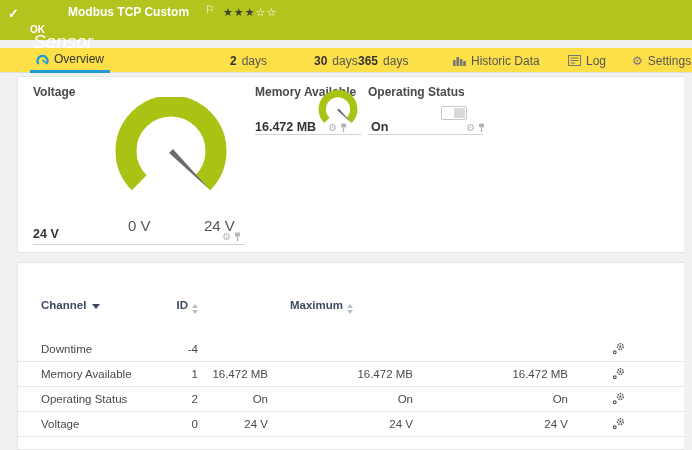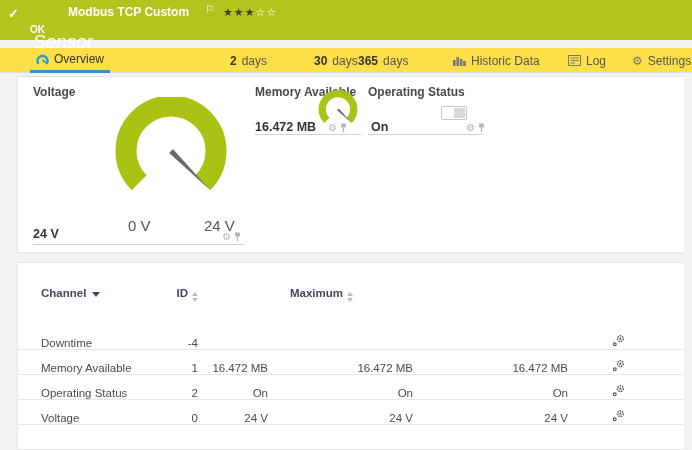--- a/index.html
+++ b/index.html
@@ -46,22 +46,22 @@
   .val-icons { position:absolute; display:flex; align-items:center; gap:3px; }
   .val-icons .gear-glyph { font-size:10px; color:#b5b5b5; cursor:pointer; line-height:1; }
   .val-icons svg { cursor:pointer; }
   
   .gauge-big  { position:absolute; left:93px; top:20px; }
   .gauge-mini-mem { position:absolute; left:299px; top:13px; }
   
   .switch { position:absolute; left:423px; top:29px; width:26px; height:14px; background:#fff; border:1px solid #c7c7c7; border-radius:2px; }
   .switch .knob { position:absolute; right:1px; top:1px; width:11px; height:10px; background:#d9d9d9; }
   
-  .trow { display:flex; align-items:flex-end; padding-left:23px; font-size:11.5px; }
-  .thead { margin-top:24px; align-items:flex-start; color:#3e4a63; font-weight:bold; height:38px; }
+  .trow { display:flex; align-items:center; padding-left:23px; font-size:11.5px; }
+  .thead { margin-top:36px; align-items:flex-start; color:#3e4a63; font-weight:bold; height:38px; }
   .c1 { width:132px; text-align:left; }
   .c2 { width:25px;  text-align:right; }
   .c3 { width:70px;  text-align:right; }
   .c4 { width:145px; text-align:right; }
   .c5 { width:155px; text-align:right; }
   .c6 { width:57px;  text-align:right; }
   .tbody-row { height:25px; border-bottom:1px solid #e8e8e8; color:#4a4a4a; }
   .tbody-row:first-of-type { border-top:1px solid #e8e8e8; }
   .sort { display:inline-flex; flex-direction:column; gap:2px; margin-left:4px; vertical-align:1px; }
   .sort i { display:block; width:0; height:0; border-left:3.5px solid transparent; border-right:3.5px solid transparent; }

